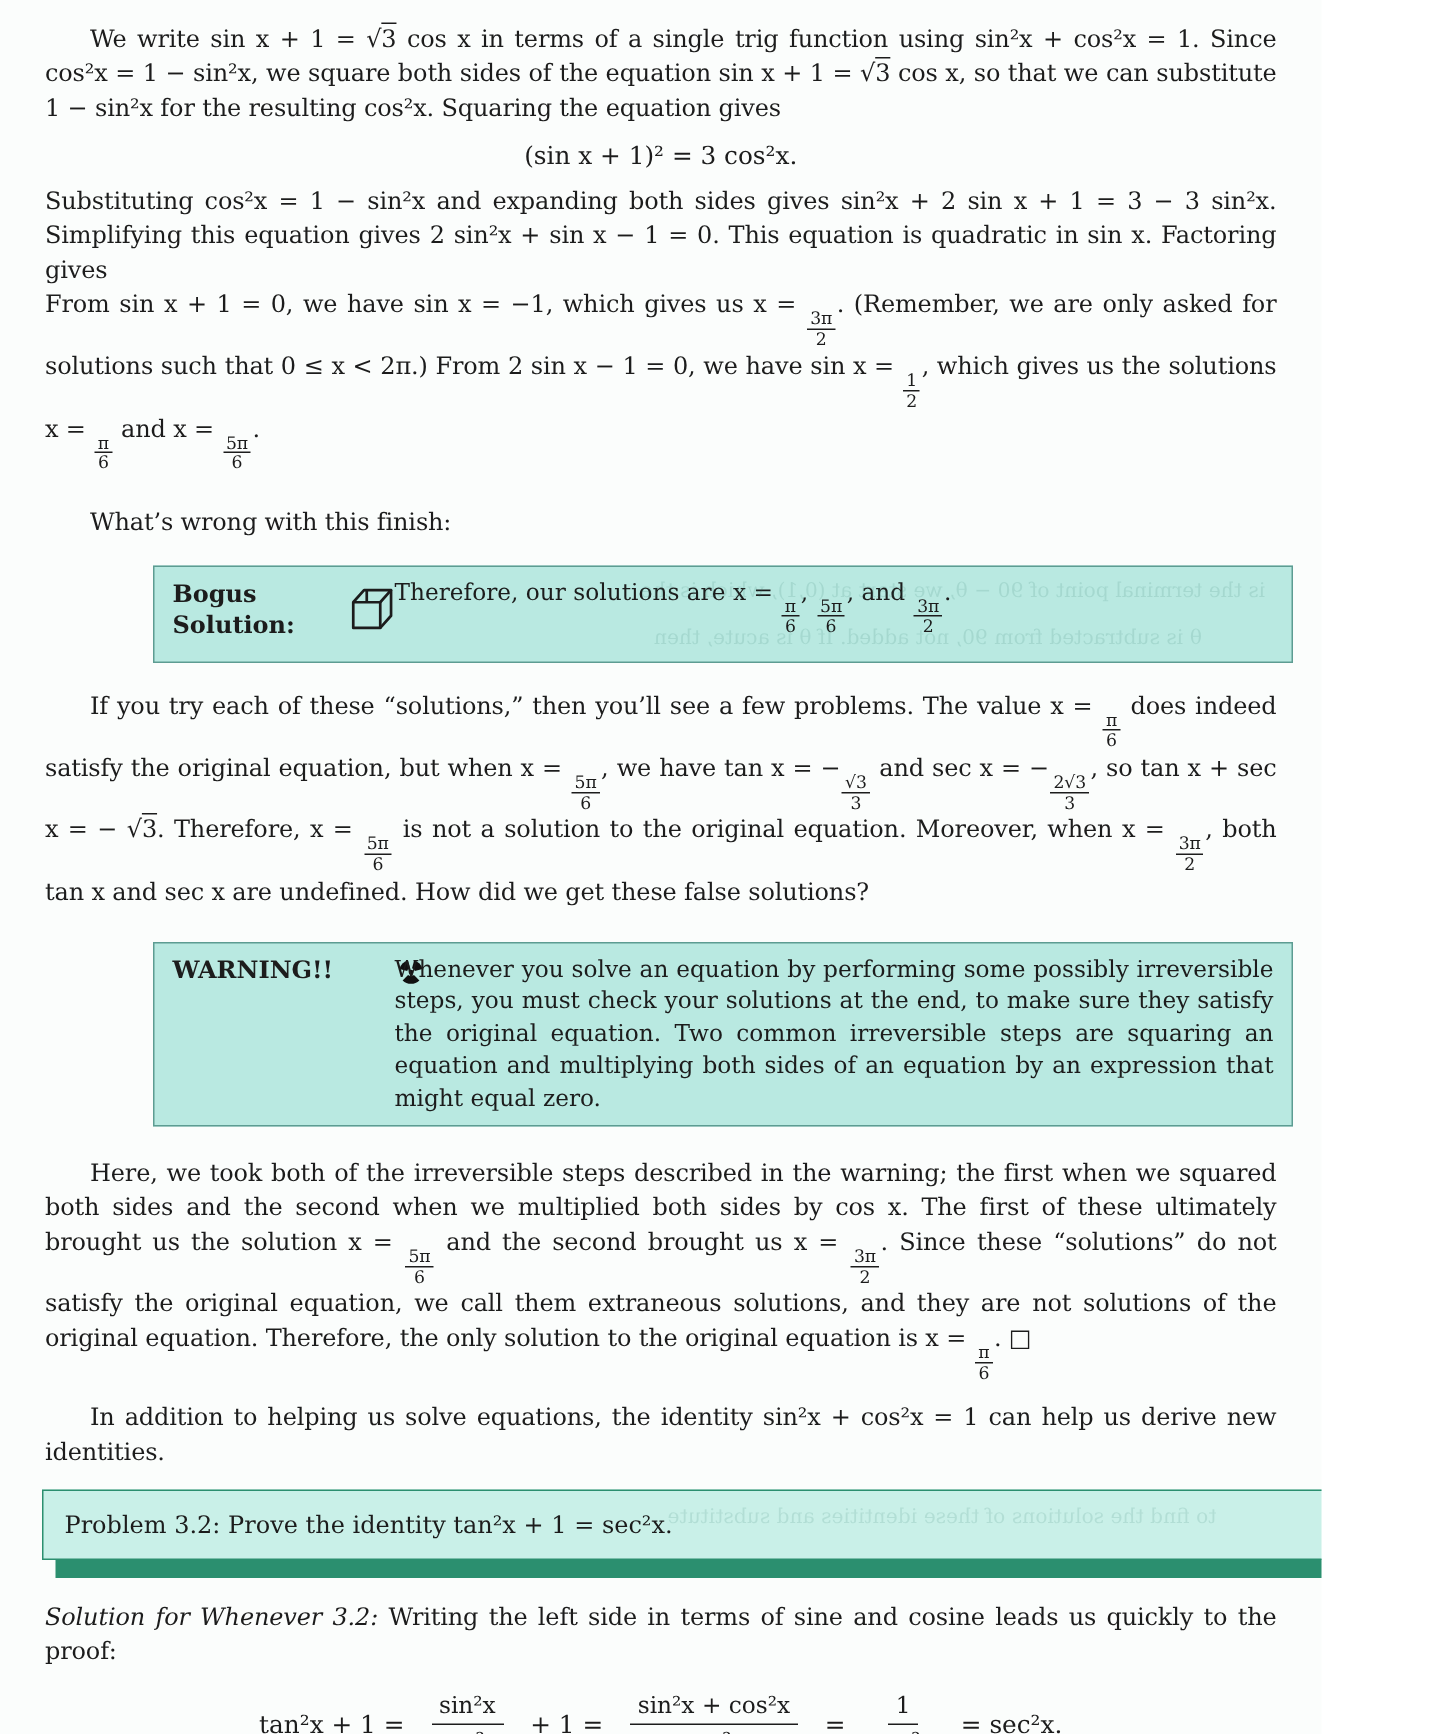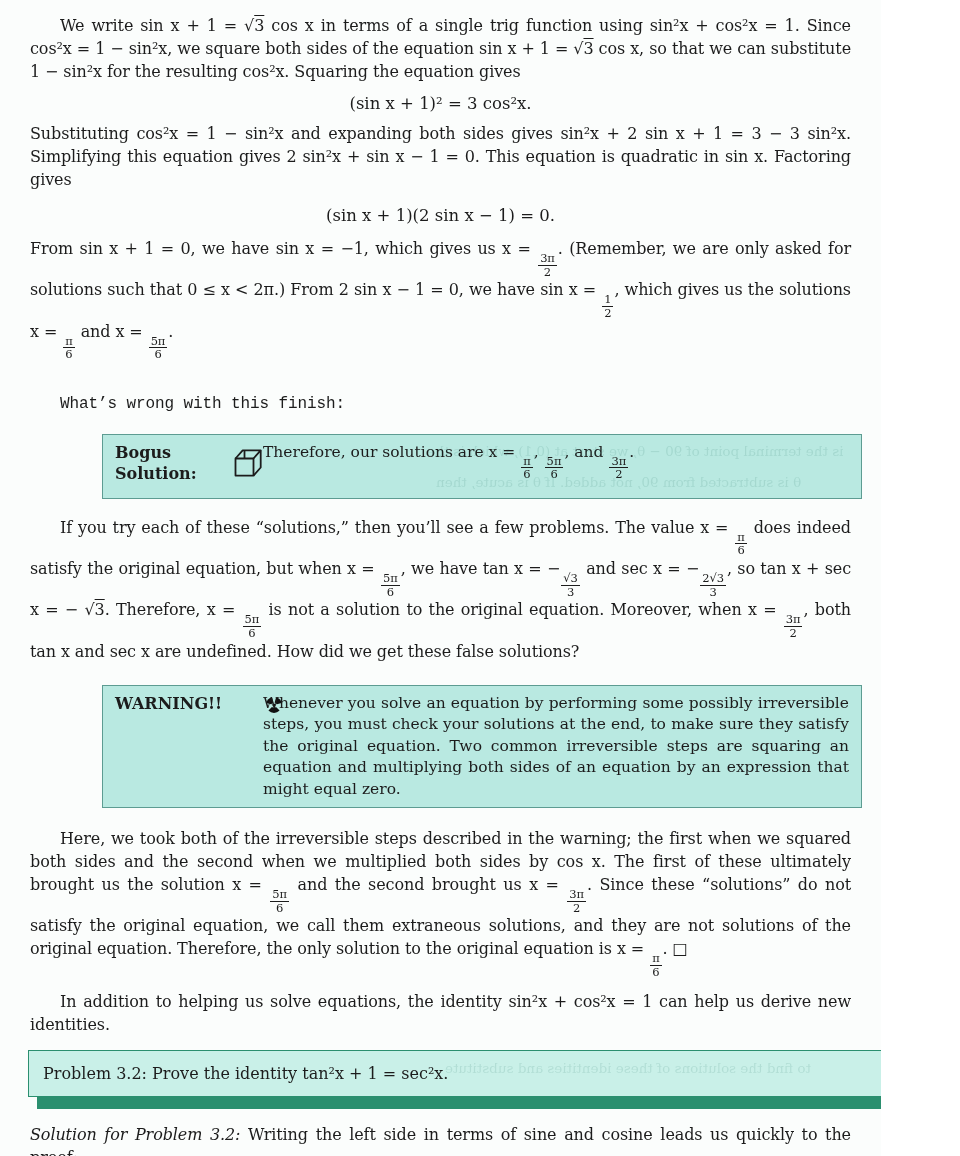--- a/index.html
+++ b/index.html
@@ -52,37 +52,36 @@
 <body>
 
 <div class="page">
 
   <p class="para indent mt">We write sin x + 1 = <span class="sqrt">√<span class="rad">3</span></span> cos x in terms of a single trig function using sin²x + cos²x = 1. Since cos²x = 1 − sin²x, we square both sides of the equation sin x + 1 = <span class="sqrt">√<span class="rad">3</span></span> cos x, so that we can substitute 1 − sin²x for the resulting cos²x. Squaring the equation gives</p>
 
   <div class="eqline">(sin x + 1)² = 3 cos²x.</div>
 
   <p class="para">Substituting cos²x = 1 − sin²x and expanding both sides gives sin²x + 2 sin x + 1 = 3 − 3 sin²x. Simplifying this equation gives 2 sin²x + sin x − 1 = 0. This equation is quadratic in sin x. Factoring gives</p>
 
-  <div class="eqline" style="margin:13px 0 10px 0;">(sin x + 1)(2 sin x − 1) = 0.</div>
 
   <p class="para">From sin x + 1 = 0, we have sin x = −1, which gives us x = <span class="frac">
         <span class="num">3π</span>
         <span class="den">2</span>
       </span>. (Remember, we are only asked for solutions such that 0 ≤ x &lt; 2π.) From 2 sin x − 1 = 0, we have sin x = <span class="frac">
         <span class="num">1</span>
         <span class="den">2</span>
       </span>, which gives us the solutions x = <span class="frac">
         <span class="num">π</span>
         <span class="den">6</span>
       </span> and x = <span class="frac">
         <span class="num">5π</span>
         <span class="den">6</span>
       </span>.</p>
 
-  <p class="para indent" style="margin-top:32px;font-family:Liberation Mono, monospace;">What’s wrong with this finish:</p>
+  <p class="para indent" style="margin-top:21px;">What’s wrong with this finish:</p>
 
   <div class="tealbox" style="margin-top:18px;min-height:65px;">
     <div class="box-label">
       <span class="lbl">Bogus Solution:</span>
       <span class="icon-wrap">
         <svg width="36" height="34" viewBox="0 0 40 36">
           <g fill="none" stroke="#1c1c1c" stroke-width="2" stroke-linejoin="round">
             <path d="M5 13 L25 13 L25 32 L5 32 Z"></path>
             <path d="M5 13 L13 4 L33 4 L25 13"></path>
             <path d="M33 4 L33 23 L25 32"></path>
@@ -154,21 +153,21 @@
         <span class="den">6</span>
       </span>. □</p>
 
   <p class="para indent" style="margin-top:11px;">In addition to helping us solve equations, the identity sin²x + cos²x = 1 can help us derive new identities.</p>
 
   <div class="problembox">
     <span><b>Problem 3.2:</b>  Prove the identity tan²x + 1 = sec²x.</span>
     <span class="ghost" style="top:6px;right:120px;">to find the solutions of these identities and substitute</span>
   </div>
 
-  <p class="para" style="margin-top:24px;"><i>Solution for Problem 3.2:</i>  Writing the left side in terms of sine and cosine leads us quickly to the proof:</p>
+  <p class="para" style="margin-top:24px;"><i>Solution for Whenever 3.2:</i>  Writing the left side in terms of sine and cosine leads us quickly to the proof:</p>
 
   <div class="deq">tan²x + 1 = <span class="frac">
         <span class="num">sin²x</span>
         <span class="den">cos²x</span>
       </span> + 1 = <span class="frac">
         <span class="num">sin²x + cos²x</span>
         <span class="den">cos²x</span>
       </span> = <span class="frac">
         <span class="num">1</span>
         <span class="den">cos²x</span>

